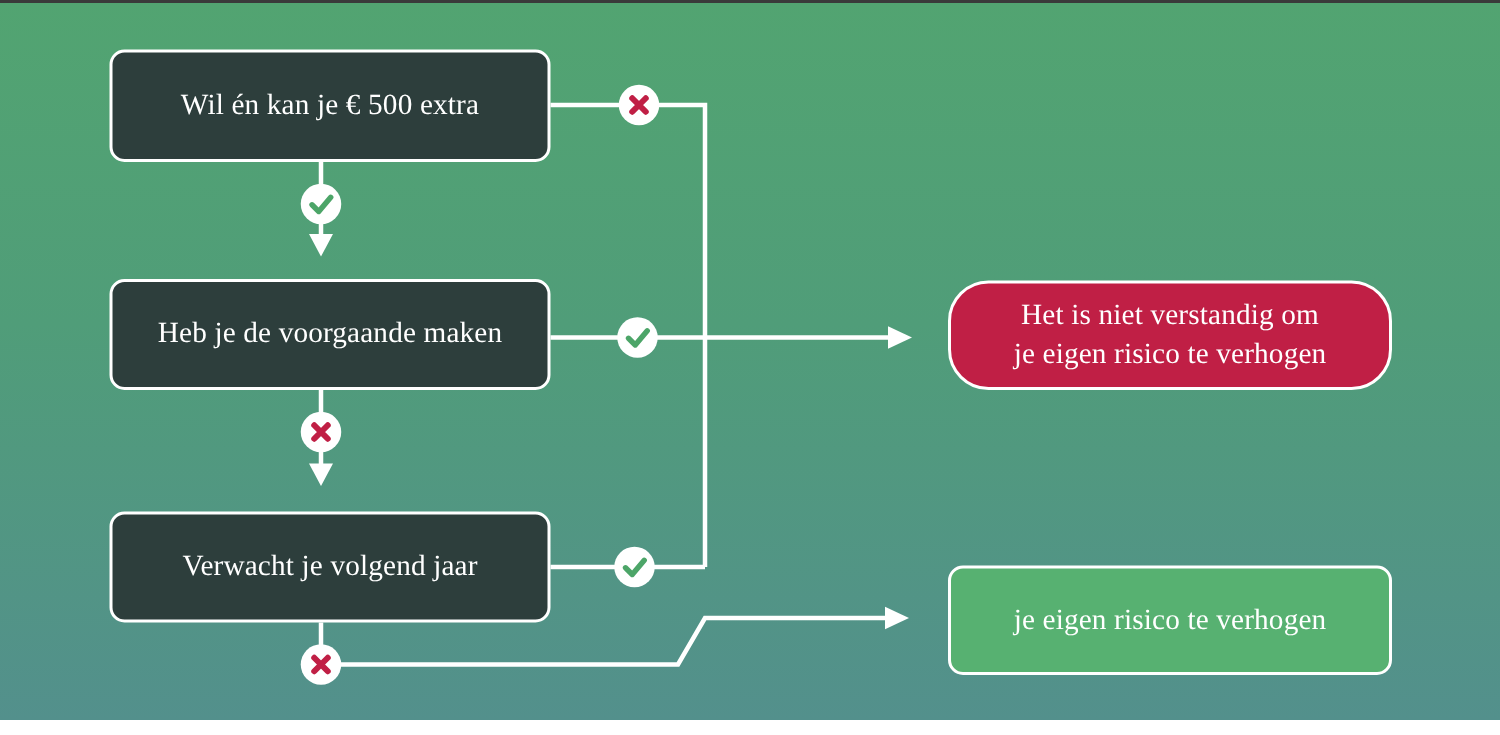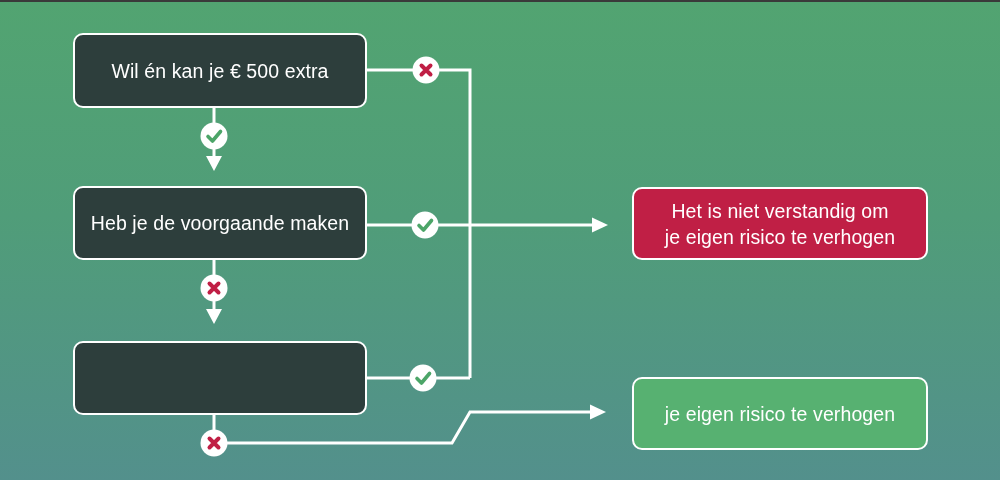--- a/index.html
+++ b/index.html
@@ -3,21 +3,21 @@
 <meta charset="utf-8">
 <style>
   html, body { margin: 0; padding: 0; }
   body { width: 1000px; height: 490px; overflow: hidden; }
 
   .canvas {
     position: relative;
     width: 1000px;
     height: 480px;
     background: linear-gradient(180deg, #52a471 0%, #509d79 45%, #53908c 100%);
-    font-family: Liberation Sans, sans-serif;
+    font-family: Liberation Serif, serif;
   }
   .top-edge {
     position: absolute;
     left: 0; top: 0;
     width: 100%; height: 2px;
     background: #3a3a3a;
   }
 
   .connectors {
     position: absolute;
@@ -55,21 +55,21 @@
     letter-spacing: 0.1px;
   }
   .node span { display: block; }
 
   .q-box { background: #2d3e3c; left: 73px; width: 294px; }
   #q1 { top: 33px;  height: 75px; }
   #q2 { top: 186px; height: 74px; }
   #q3 { top: 341px; height: 74px; }
 
   .outcome { left: 632px; width: 296px; height: 73px; }
-  #outcome-negative { top: 187px; background: #c01f45; }
+  #outcome-negative { top: 187px; background: #c01f45; border-radius: 27px; }
   #outcome-positive { top: 377px; background: #57b171; }
 </style>
 </head>
 <body>
 
 <div class="canvas">
   <div class="top-edge"></div>
 
   <svg class="connectors" viewBox="0 0 1000 490">
 
@@ -123,20 +123,21 @@
 
   <div class="node q-box" id="q1">
     <span>Wil én kan je € 500 extra</span>
   </div>
 
   <div class="node q-box" id="q2">
     <span>Heb je de voorgaande maken</span>
   </div>
 
   <div class="node q-box" id="q3">
+    <span>Verwacht je volgend jaar</span>
   </div>
 
   <div class="node outcome" id="outcome-negative">
     <span>Het is niet verstandig om</span>
     <span>je eigen risico te verhogen</span>
   </div>
 
   <div class="node outcome" id="outcome-positive">
     <span>je eigen risico te verhogen</span>
   </div>

